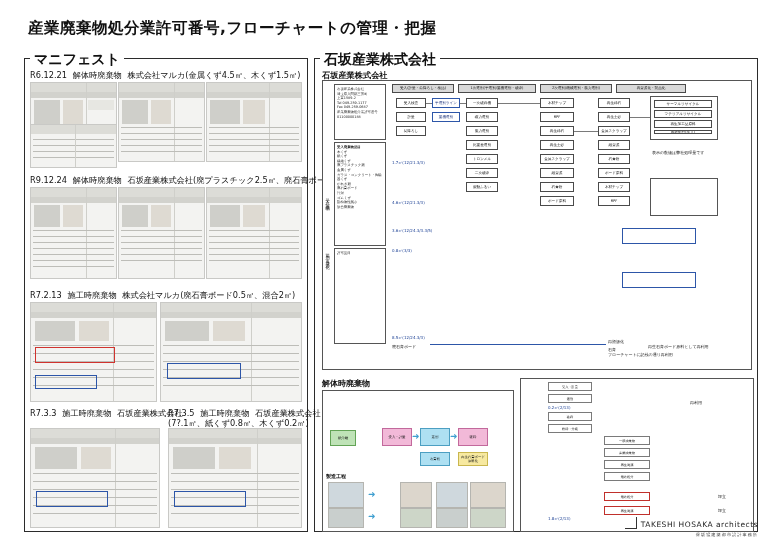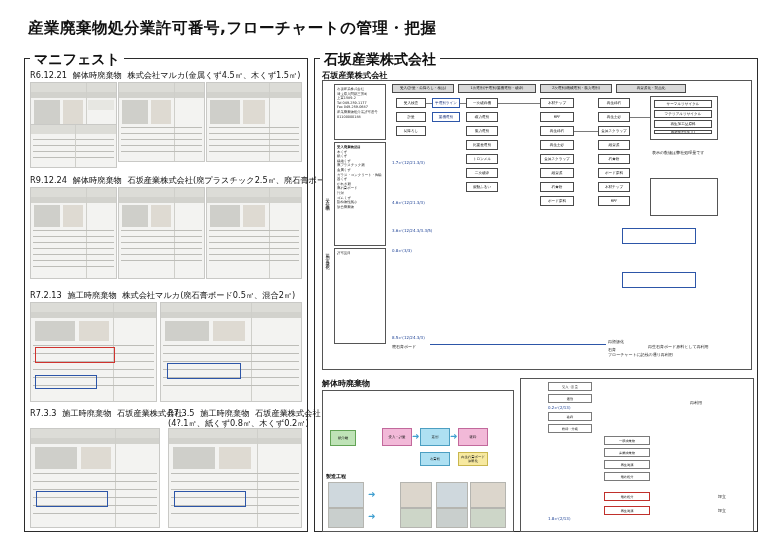--- a/index.html
+++ b/index.html
@@ -268,21 +268,21 @@
     <span class="date">R7.3.3</span>
     &nbsp;<span class="desc">施工時廃棄物</span>
     &nbsp;<span class="desc">石坂産業株式会社</span>
   </div>
 
   <div class="mf-head" style="left:168px;top:408px;">
     <span class="date">R7.3.5</span>
     &nbsp;<span class="desc">施工時廃棄物</span>
     &nbsp;<span class="desc">石坂産業株式会社</span>
   </div>
-  <div class="mf-head" style="left:168px;top:418px;font-weight:normal;">(4?.1㎥、紙くず0.8㎥、木くず0.2㎥)</div>
+  <div class="mf-head" style="left:168px;top:418px;font-weight:normal;">(7?.1㎥、紙くず0.8㎥、木くず0.2㎥)</div>
 
   <div class="sheet" style="left:30px;top:428px;width:128px;height:98px;">
     <div class="hdr"></div>
     <div class="hdr2" style="top:9px;"></div>
     <div class="blk" style="left:4px;top:18px;width:42px;height:22px;"></div>
     <div class="blk" style="left:50px;top:18px;width:30px;height:22px;background:#dedad2;"></div>
     <div class="vline" style="left:84px;"></div>
     <div class="line" style="left:2px;right:2px;top:44px;"></div>
     <div class="line" style="left:2px;right:2px;top:52px;"></div>
     <div class="line" style="left:2px;right:2px;top:60px;"></div>
@@ -448,14 +448,18 @@
   <div class="tcell" style="left:604px;top:436px;width:46px;height:9px;">一般廃棄物</div>
   <div class="tcell" style="left:604px;top:448px;width:46px;height:9px;">産業廃棄物</div>
   <div class="tcell" style="left:604px;top:460px;width:46px;height:9px;">再生資源</div>
   <div class="tcell" style="left:604px;top:472px;width:46px;height:9px;">最終処分</div>
   <div class="tcell r" style="left:604px;top:492px;width:46px;height:9px;">最終処分</div>
   <div class="tcell r" style="left:604px;top:506px;width:46px;height:9px;">再生資源</div>
   <div class="lbl" style="left:718px;top:494px;">埋立</div>
   <div class="lbl" style="left:718px;top:508px;">埋立</div>
   <div class="lbl" style="left:690px;top:400px;">再利用</div>
 
+  <div class="logo">
+    <span class="mark"></span><span class="nm">TAKESHI HOSAKA architects</span>
+    <div class="sub">保坂猛建築都市設計事務所</div>
+  </div>
 
 </div>
 
 </body></html>

